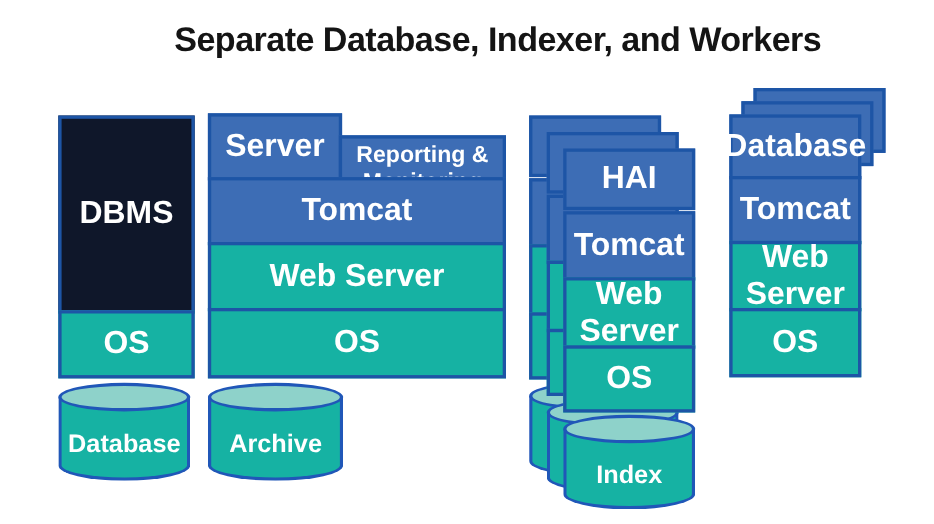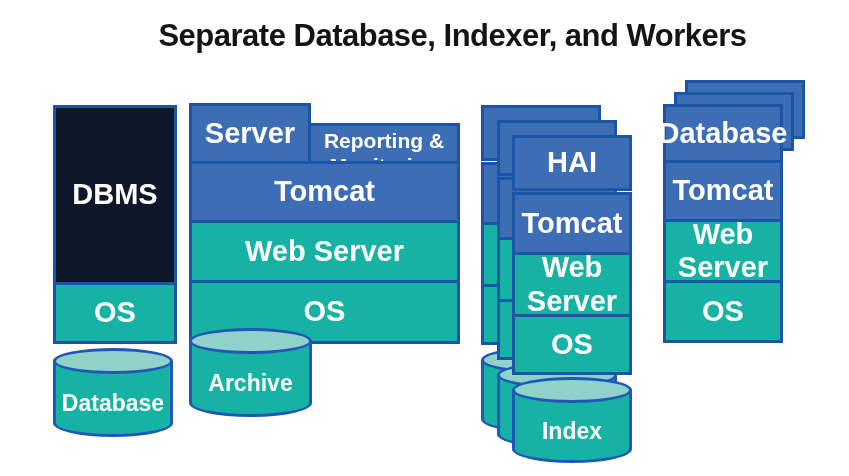--- a/index.html
+++ b/index.html
@@ -64,21 +64,21 @@
     <div class="cyl-top"></div>
     <div class="cyl-body"></div>
     <div class="cyl-label">Database</div>
   </div>
 
   <div class="box blue" style="left:189px; top:103px; width:122px; height:61px;">Server</div>
   <div class="box blue small" style="left:308px; top:103px; width:152px; height:61px;">Reporting &amp; Monitoring</div>
   <div class="box blue" style="left:189px; top:161px; width:271px; height:62px;">Tomcat</div>
   <div class="box teal" style="left:189px; top:220px; width:271px; height:63px;">Web Server</div>
   <div class="box teal" style="left:189px; top:280px; width:271px; height:64px;">OS</div>
-  <div class="cyl" style="left:189px; top:328px; width:123px; height:89px;padding-left:20px;">
+  <div class="cyl" style="left:189px; top:348px; width:123px; height:89px;padding-left:20px;">
     <div class="cyl-top"></div>
     <div class="cyl-body"></div>
     <div class="cyl-label">Archive</div>
   </div>
 
   <div class="layer z1" style="left:481px; top:105px;">
     <div class="box blue b l-hai"></div>
     <div class="box blue b l-tom"></div>
     <div class="box teal b l-web"></div>
     <div class="box teal b l-os"></div>

